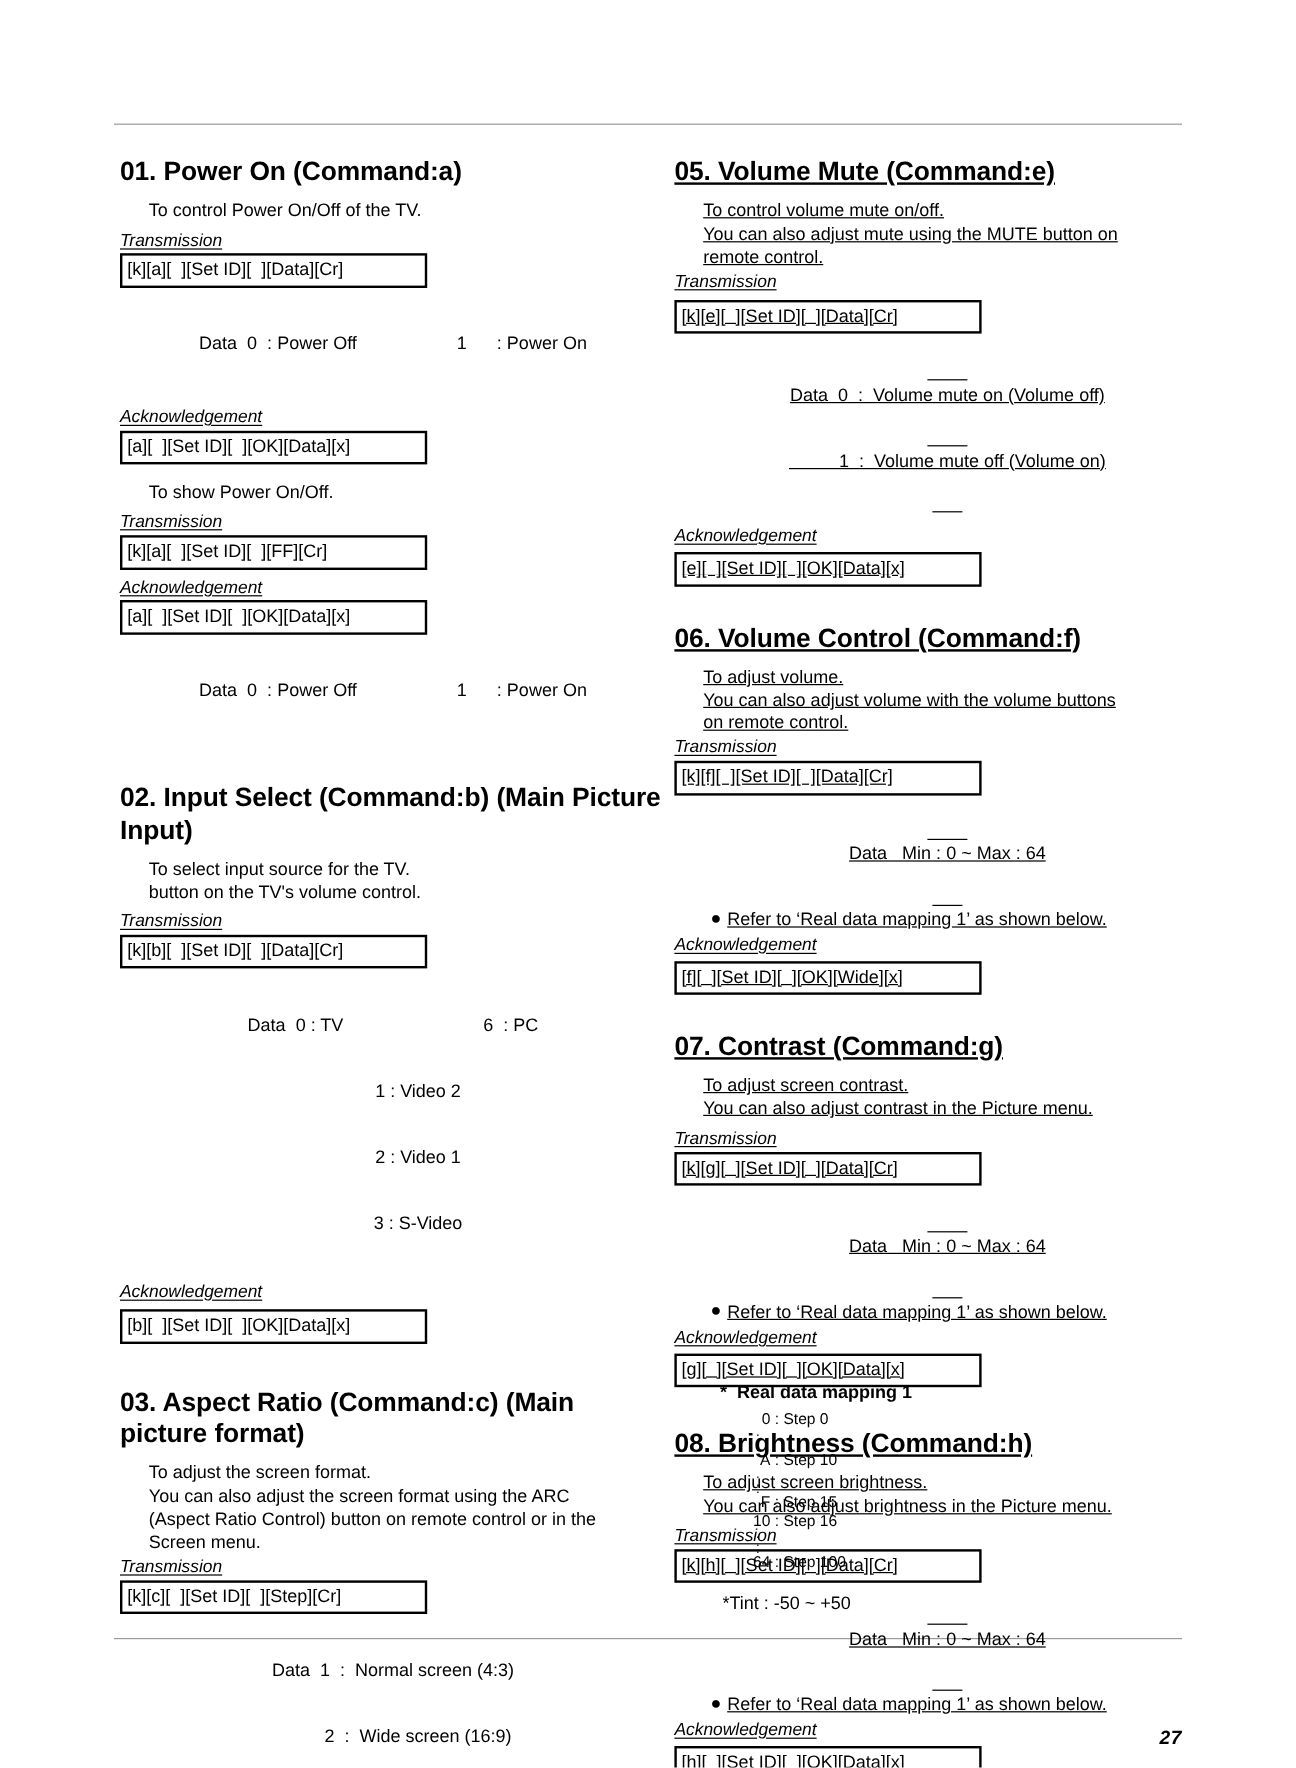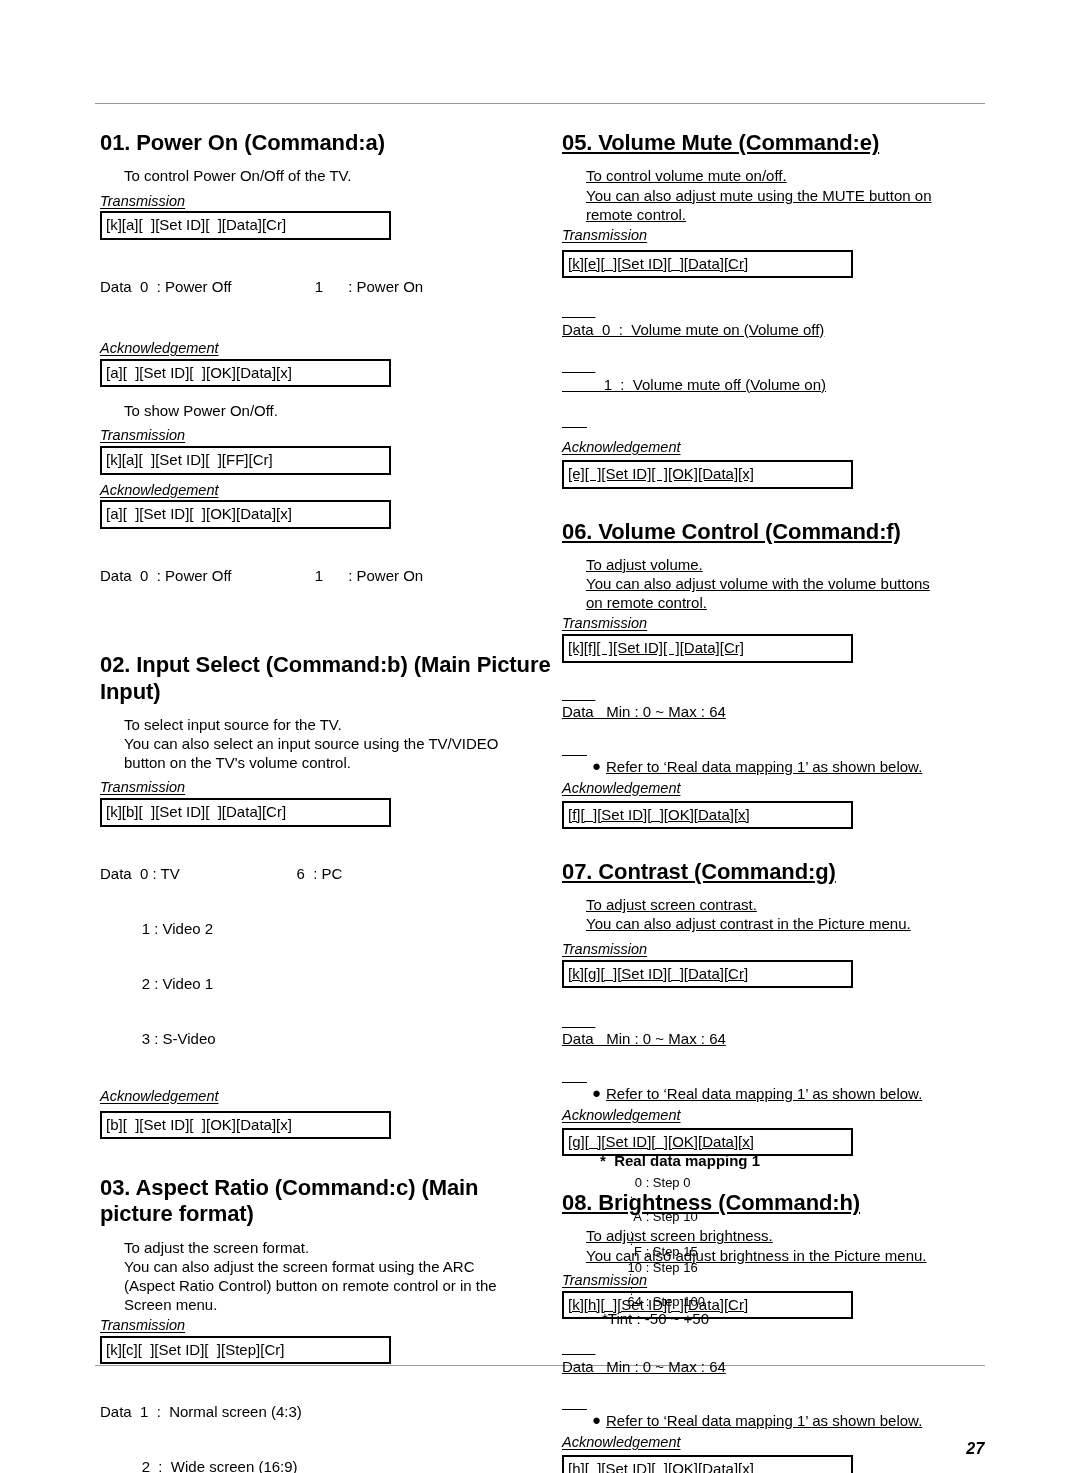--- a/index.html
+++ b/index.html
@@ -72,34 +72,35 @@
     font-size: 14.5px;
     text-decoration: underline;
     text-underline-offset: 2px;
     display: inline-block;
     margin: 0;
     line-height: 1.3;
   }
 
   .cmd-box {
     border: 2px solid #000;
-    width: 291px;
+    width: 256px;
     box-sizing: border-box;
     padding: 3px 4px 4px 4px;
     font-size: 15px;
     line-height: 1.15;
     white-space: pre;
     margin: 1px 0 0 0;
   }
 
   .data-block {
     font-size: 15px;
     line-height: 1.22;
     margin: 2px 0 0 0;
     white-space: pre;
+    text-align: center;
   }
   .data-row { white-space: pre; }
 
   .bullet-line {
     font-size: 15px;
     line-height: 1.25;
     padding-left: 44px;
     position: relative;
     white-space: nowrap;
   }
@@ -144,20 +145,21 @@
     height: 18px;
     color: #000;
   }
   .vdots span {
     display: block;
     font-size: 11px;
     line-height: 6px;
   }
   .tint {
     font-size: 15px;
+    margin-top: 18px;
     padding-left: 2px;
     white-space: pre;
   }
 
   .sp-2 { height: 2px; }
   .sp-4 { height: 4px; }
   .sp-6 { height: 6px; }
   .sp-8 { height: 8px; }
   .sp-10 { height: 10px; }
   .sp-14 { height: 14px; }
@@ -205,21 +207,20 @@
       </div>
     </div>
 
     <div class="sp-30"></div>
 
     <div class="section">
       <h2 class="sec-title">02. Input Select (Command:b) (Main Picture Input)</h2>
       <div class="sp-10"></div>
       <div class="desc">
         <div>To select input source for the TV.</div>
-        <div>You can also select an input source using the TV/VIDEO</div>
         <div>button on the TV's volume control.</div>
       </div>
       <div class="sp-6"></div>
       <div class="label-italic">Transmission</div>
       <div class="cmd-box">[k][b][  ][Set ID][  ][Data][Cr]</div>
       <div class="data-block">
         <div class="data-row">Data  0 : TV                            6  : PC</div>
         <div class="data-row">          1 : Video 2</div>
         <div class="data-row">          2 : Video 1</div>
         <div class="data-row">          3 : S-Video</div>
@@ -298,21 +299,21 @@
       <div class="sp-2"></div>
       <div class="data-block">
         <div class="data-row">Data   Min : 0 ~ Max : 64</div>
       </div>
       <div class="bullet-line">
         <span class="dot">●</span><span>Refer to ‘Real data mapping 1’ as shown below.</span>
       </div>
       <div class="sp-2"></div>
       <div class="label-italic">Acknowledgement</div>
       <div class="sp-2"></div>
-      <div class="cmd-box">[f][  ][Set ID][  ][OK][Data][x]</div>
+      <div class="cmd-box">[f][  ][Set ID][  ][OK][Wide][x]</div>
     </div>
 
     <div class="sp-30"></div>
 
     <div class="section">
       <h2 class="sec-title">07. Contrast (Command:g)</h2>
       <div class="sp-10"></div>
       <div class="desc">
         <div>To adjust screen contrast.</div>
         <div>You can also adjust contrast in the Picture menu.</div>

